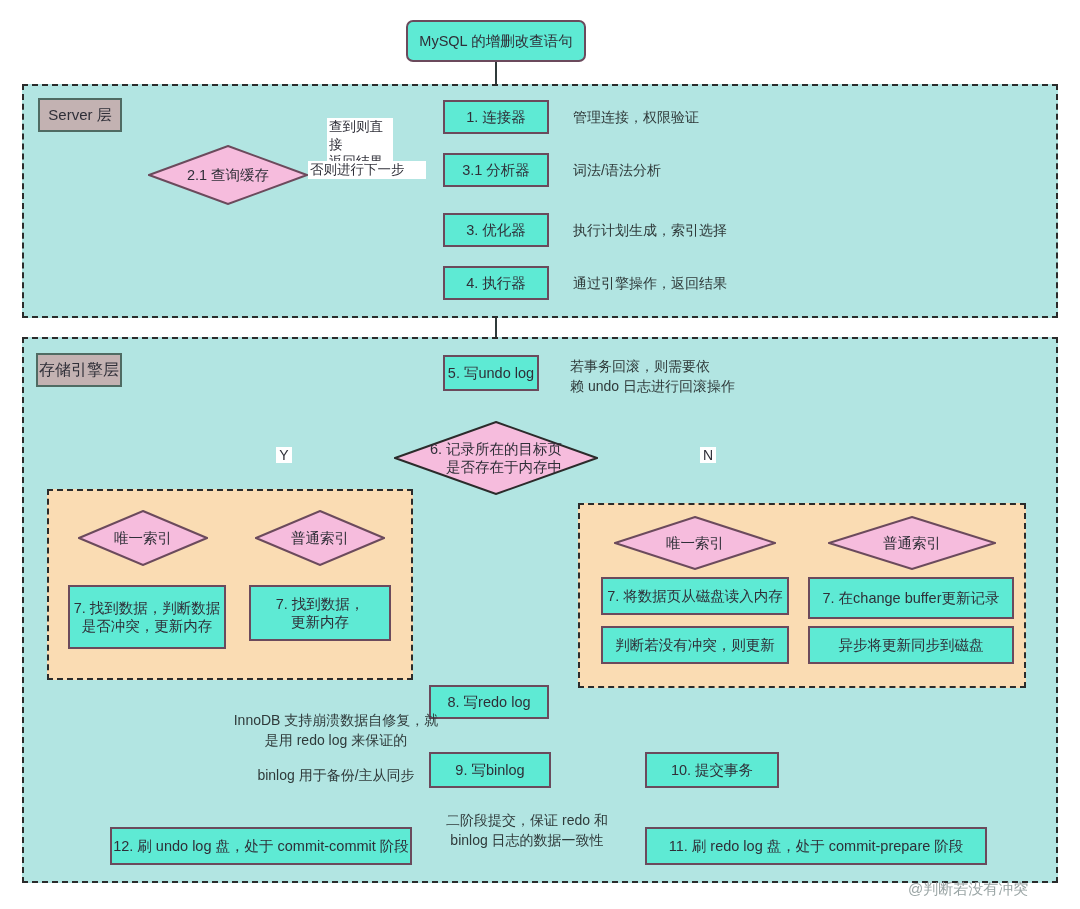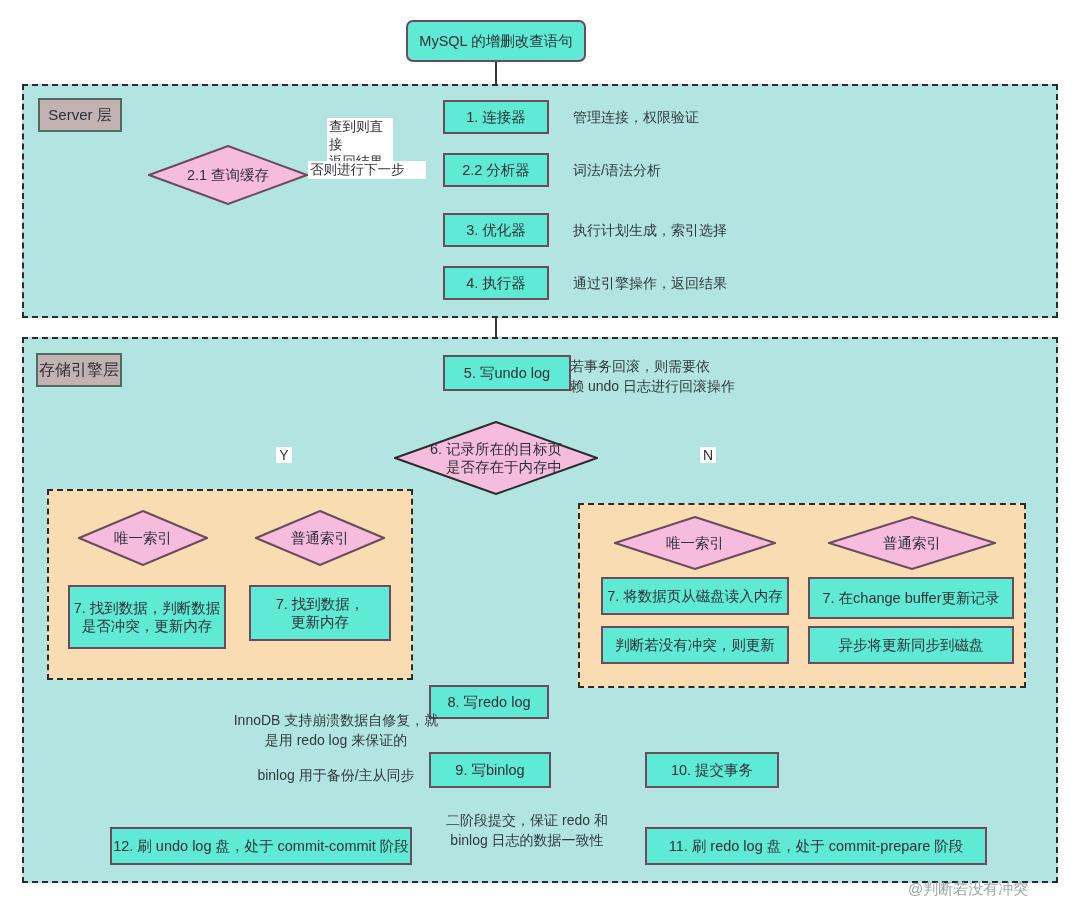--- a/index.html
+++ b/index.html
@@ -186,41 +186,41 @@
 
   <div class="node" style="left:443px; top:100px; width:106px; height:34px;">1. 连接器</div>
 
   <div class="diamond" style="left:148px; top:145px; width:160px; height:60px;">
     <svg class="shape" viewBox="0 0 160 60" preserveAspectRatio="none">
       <polygon points="80,1 159,30 80,59 1,30" fill="#f6bcdd" stroke="#6b4a5c" stroke-width="2"></polygon>
     </svg>
     <div class="dlabel">2.1 查询缓存</div>
   </div>
 
-  <div class="node" style="left:443px; top:153px; width:106px; height:34px;">2.2 分析器</div>
+  <div class="node" style="left:443px; top:153px; width:106px; height:34px;">3.1 分析器</div>
 
   <div class="node" style="left:443px; top:213px; width:106px; height:34px;">3. 优化器</div>
 
   <div class="node" style="left:443px; top:266px; width:106px; height:34px;">4. 执行器</div>
 
   <div class="edge-label" style="left:327px; top:118px; width:66px;">查到则直接
 返回结果</div>
 
   <div class="edge-label" style="left:308px; top:161px; width:118px;">否则进行下一步</div>
 
   <div class="note" style="left:573px; top:107px; width:220px;">管理连接，权限验证</div>
   <div class="note" style="left:573px; top:160px; width:220px;">词法/语法分析</div>
   <div class="note" style="left:573px; top:220px; width:240px;">执行计划生成，索引选择</div>
   <div class="note" style="left:573px; top:273px; width:240px;">通过引擎操作，返回结果</div>
 
   <div class="layer" style="left:22px; top:337px; width:1036px; height:546px;"></div>
   <div class="layer-tag" style="left:36px; top:353px; width:86px; height:34px;
               display:flex; align-items:center; justify-content:center; font-size:16px;">存储引擎层</div>
 
-  <div class="node" style="left:443px; top:355px; width:128px; height:36px;">5. 写undo log</div>
+  <div class="node" style="left:443px; top:355px; width:96px; height:36px;">5. 写undo log</div>
 
   <div class="note" style="left:570px; top:356px; width:250px;">若事务回滚，则需要依
 赖 undo 日志进行回滚操作</div>
 
   <div class="diamond" style="left:394px; top:421px; width:204px; height:74px;">
     <svg class="shape" viewBox="0 0 204 74" preserveAspectRatio="none">
       <polygon points="102,1 203,37 102,73 1,37" fill="#f6bcdd" stroke="#2b2b2b" stroke-width="2"></polygon>
     </svg>
     <div class="dlabel" style="padding-bottom:2px;">6. 记录所在的目标页
 是否存在于内存中</div>

